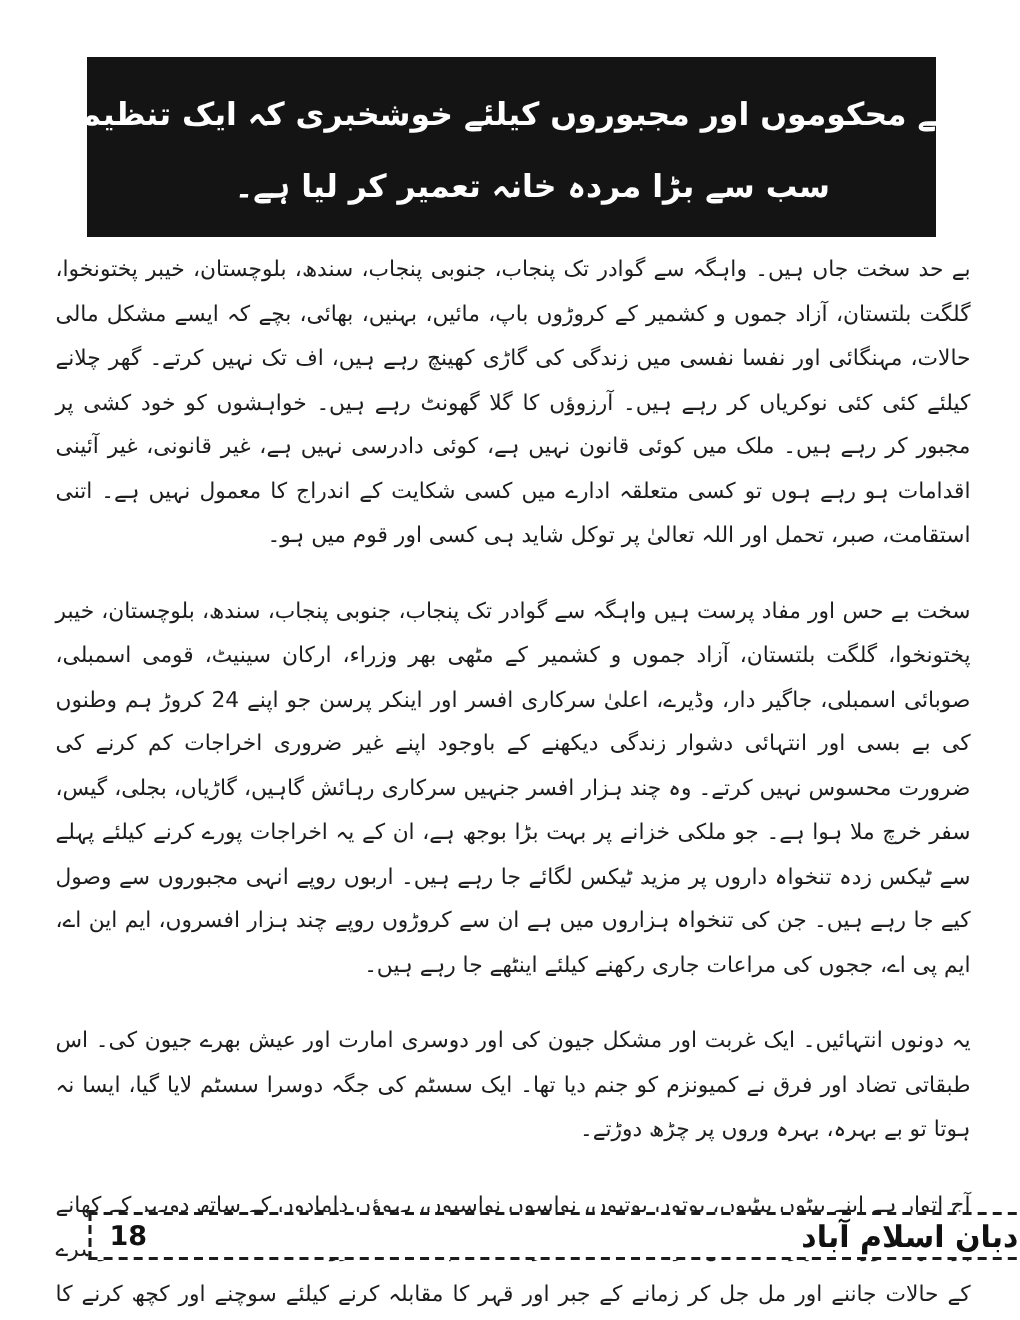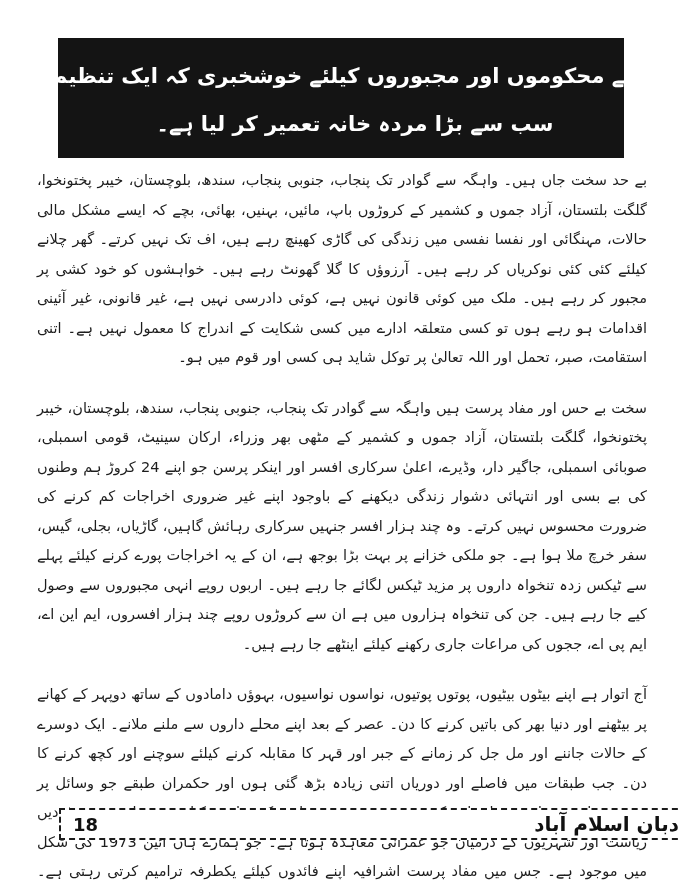--- a/index.html
+++ b/index.html
@@ -94,20 +94,21 @@
 <div class="page">
 
   <div class="banner">
     <div class="line1" dir="rtl">پاکستان کے محکوموں اور مجبوروں کیلئے خوشخبری کہ ایک تنظیم نے دنیا کا</div>
     <div class="line2" dir="rtl">سب سے بڑا مردہ خانہ تعمیر کر لیا ہے۔</div>
   </div>
 
   <div class="article">
     <p dir="rtl">بے حد سخت جاں ہیں۔ واہگہ سے گوادر تک پنجاب، جنوبی پنجاب، سندھ، بلوچستان، خیبر پختونخوا، گلگت بلتستان، آزاد جموں و کشمیر کے کروڑوں باپ، مائیں، بہنیں، بھائی، بچے کہ ایسے مشکل مالی حالات، مہنگائی اور نفسا نفسی میں زندگی کی گاڑی کھینچ رہے ہیں، اف تک نہیں کرتے۔ گھر چلانے کیلئے کئی کئی نوکریاں کر رہے ہیں۔ آرزوؤں کا گلا گھونٹ رہے ہیں۔ خواہشوں کو خود کشی پر مجبور کر رہے ہیں۔ ملک میں کوئی قانون نہیں ہے، کوئی دادرسی نہیں ہے، غیر قانونی، غیر آئینی اقدامات ہو رہے ہوں تو کسی متعلقہ ادارے میں کسی شکایت کے اندراج کا معمول نہیں ہے۔ اتنی استقامت، صبر، تحمل اور اللہ تعالیٰ پر توکل شاید ہی کسی اور قوم میں ہو۔</p>
     <p dir="rtl">سخت بے حس اور مفاد پرست ہیں واہگہ سے گوادر تک پنجاب، جنوبی پنجاب، سندھ، بلوچستان، خیبر پختونخوا، گلگت بلتستان، آزاد جموں و کشمیر کے مٹھی بھر وزراء، ارکان سینیٹ، قومی اسمبلی، صوبائی اسمبلی، جاگیر دار، وڈیرے، اعلیٰ سرکاری افسر اور اینکر پرسن جو اپنے 24 کروڑ ہم وطنوں کی بے بسی اور انتہائی دشوار زندگی دیکھنے کے باوجود اپنے غیر ضروری اخراجات کم کرنے کی ضرورت محسوس نہیں کرتے۔ وہ چند ہزار افسر جنہیں سرکاری رہائش گاہیں، گاڑیاں، بجلی، گیس، سفر خرچ ملا ہوا ہے۔ جو ملکی خزانے پر بہت بڑا بوجھ ہے، ان کے یہ اخراجات پورے کرنے کیلئے پہلے سے ٹیکس زدہ تنخواہ داروں پر مزید ٹیکس لگائے جا رہے ہیں۔ اربوں روپے انہی مجبوروں سے وصول کیے جا رہے ہیں۔ جن کی تنخواہ ہزاروں میں ہے ان سے کروڑوں روپے چند ہزار افسروں، ایم این اے، ایم پی اے، ججوں کی مراعات جاری رکھنے کیلئے اینٹھے جا رہے ہیں۔</p>
+    <p dir="rtl">یہ دونوں انتہائیں۔ ایک غربت اور مشکل جیون کی اور دوسری امارت اور عیش بھرے جیون کی۔ اس طبقاتی تضاد اور فرق نے کمیونزم کو جنم دیا تھا۔ ایک سسٹم کی جگہ دوسرا سسٹم لایا گیا، ایسا نہ ہوتا تو بے بہرہ، بہرہ وروں پر چڑھ دوڑتے۔</p>
     <p dir="rtl">آج اتوار ہے اپنے بیٹوں بیٹیوں، پوتوں پوتیوں، نواسوں نواسیوں، بہوؤں دامادوں کے ساتھ دوپہر کے کھانے پر بیٹھنے اور دنیا بھر کی باتیں کرنے کا دن۔ عصر کے بعد اپنے محلے داروں سے ملنے ملانے۔ ایک دوسرے کے حالات جاننے اور مل جل کر زمانے کے جبر اور قہر کا مقابلہ کرنے کیلئے سوچنے اور کچھ کرنے کا دن۔ جب طبقات میں فاصلے اور دوریاں اتنی زیادہ بڑھ گئی ہوں اور حکمران طبقے جو وسائل پر دسترس اور فیصلوں پر اختیار رکھتے ہیں۔ جب وہ مخلوق کی راحت کیلئے سوچنا بھی چھوڑ دیں ریاست اور شہریوں کے درمیان جو عمرانی معاہدہ ہوتا ہے۔ جو ہمارے ہاں آئین 1973 کی شکل میں موجود ہے۔ جس میں مفاد پرست اشرافیہ اپنے فائدوں کیلئے یکطرفہ ترامیم کرتی رہتی ہے۔ وہاں عام</p>
   </div>
 
   <div class="footer">
     <span class="pagenum">18</span>
     <span class="publication" dir="rtl">بادبان اسلام آباد</span>
   </div>
 
 </div>
 

